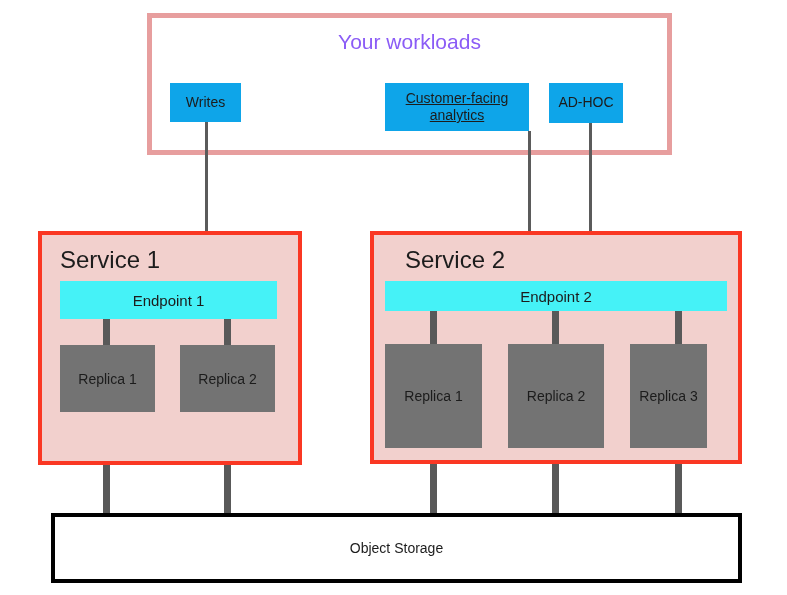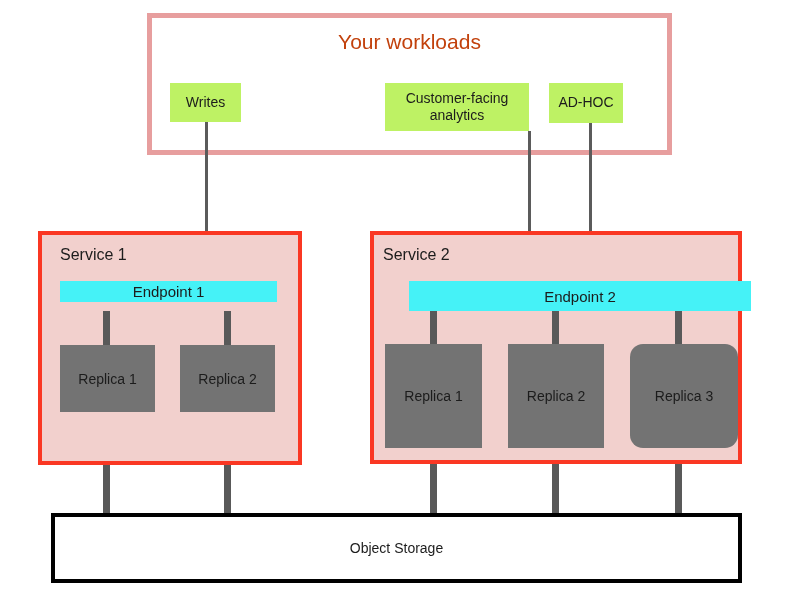--- a/index.html
+++ b/index.html
@@ -19,41 +19,41 @@
     background:#ffffff;
     border:5px solid #e79e9e;
     box-sizing:border-box;
   }
   .workloads-title{
     position:absolute;
     left:147px;top:30px;
     width:525px;
     text-align:center;
     font-size:21px;
-    color:#c2410c;
+    color:#8b5cf6;
     font-family:"Liberation Sans", sans-serif;
     white-space:nowrap;
   }
 
   
   .wl-tag{
     position:absolute;
-    background:#bef264;
+    background:#0ea5e9;
     color:#1c1c1c;
     font-size:14px;
     display:flex;
     align-items:center;
     justify-content:center;
     text-align:center;
     line-height:1.25;
     box-sizing:border-box;
     padding:16px 6px;
   }
   #wl-writes{left:170px;top:83px;width:71px;height:39px;}
-  #wl-analytics{left:385px;top:83px;width:144px;height:48px;}
+  #wl-analytics{left:385px;top:83px;width:144px;height:48px;text-decoration:underline;}
   #wl-adhoc{left:549px;top:83px;width:74px;height:40px;}
 
   
   .arrow{position:absolute;}
   .arrow .shaft{
     position:absolute;
     left:0;top:0;
     width:3px;
     background:#5b5b5b;
   }
@@ -70,57 +70,57 @@
   .service-box{
     position:absolute;
     background:#f2d0cd;
     border:4px solid #fa3723;
     box-sizing:border-box;
   }
   #service-1{left:38px;top:231px;width:264px;height:234px;}
   #service-2{left:370px;top:231px;width:372px;height:233px;}
   .service-label{
     position:absolute;
-    font-size:16px;
+    font-size:24px;
     color:#1c1c1c;
     white-space:nowrap;
   }
   #service-1-label{left:60px;top:246px;}
-  #service-2-label{left:383px;top:246px;}
+  #service-2-label{left:405px;top:246px;}
 
   
   .endpoint{
     position:absolute;
     background:#45f2f7;
     color:#1c1c1c;
     font-size:15px;
     display:flex;
     align-items:center;
     justify-content:center;
     box-sizing:border-box;
   }
-  #endpoint-1{left:60px;top:281px;width:217px;height:21px;}
-  #endpoint-2{left:385px;top:281px;width:342px;height:30px;margin-left:24px;}
+  #endpoint-1{left:60px;top:281px;width:217px;height:38px;}
+  #endpoint-2{left:385px;top:281px;width:342px;height:30px;}
 
   
   .replica{
     position:absolute;
     background:#737373;
     color:#1c1c1c;
     font-size:14px;
     display:flex;
     align-items:center;
     justify-content:center;
     box-sizing:border-box;
   }
   #s1-replica-1{left:60px;top:345px;width:95px;height:67px;}
   #s1-replica-2{left:180px;top:345px;width:95px;height:67px;}
   #s2-replica-1{left:385px;top:344px;width:97px;height:104px;}
   #s2-replica-2{left:508px;top:344px;width:96px;height:104px;}
-  #s2-replica-3{left:630px;top:344px;width:108px;height:104px;border-radius:13px;}
+  #s2-replica-3{left:630px;top:344px;width:77px;height:104px;}
 
   
   .link{
     position:absolute;
     width:7px;
     background:#595959;
   }
 
   
   .storage-box{

